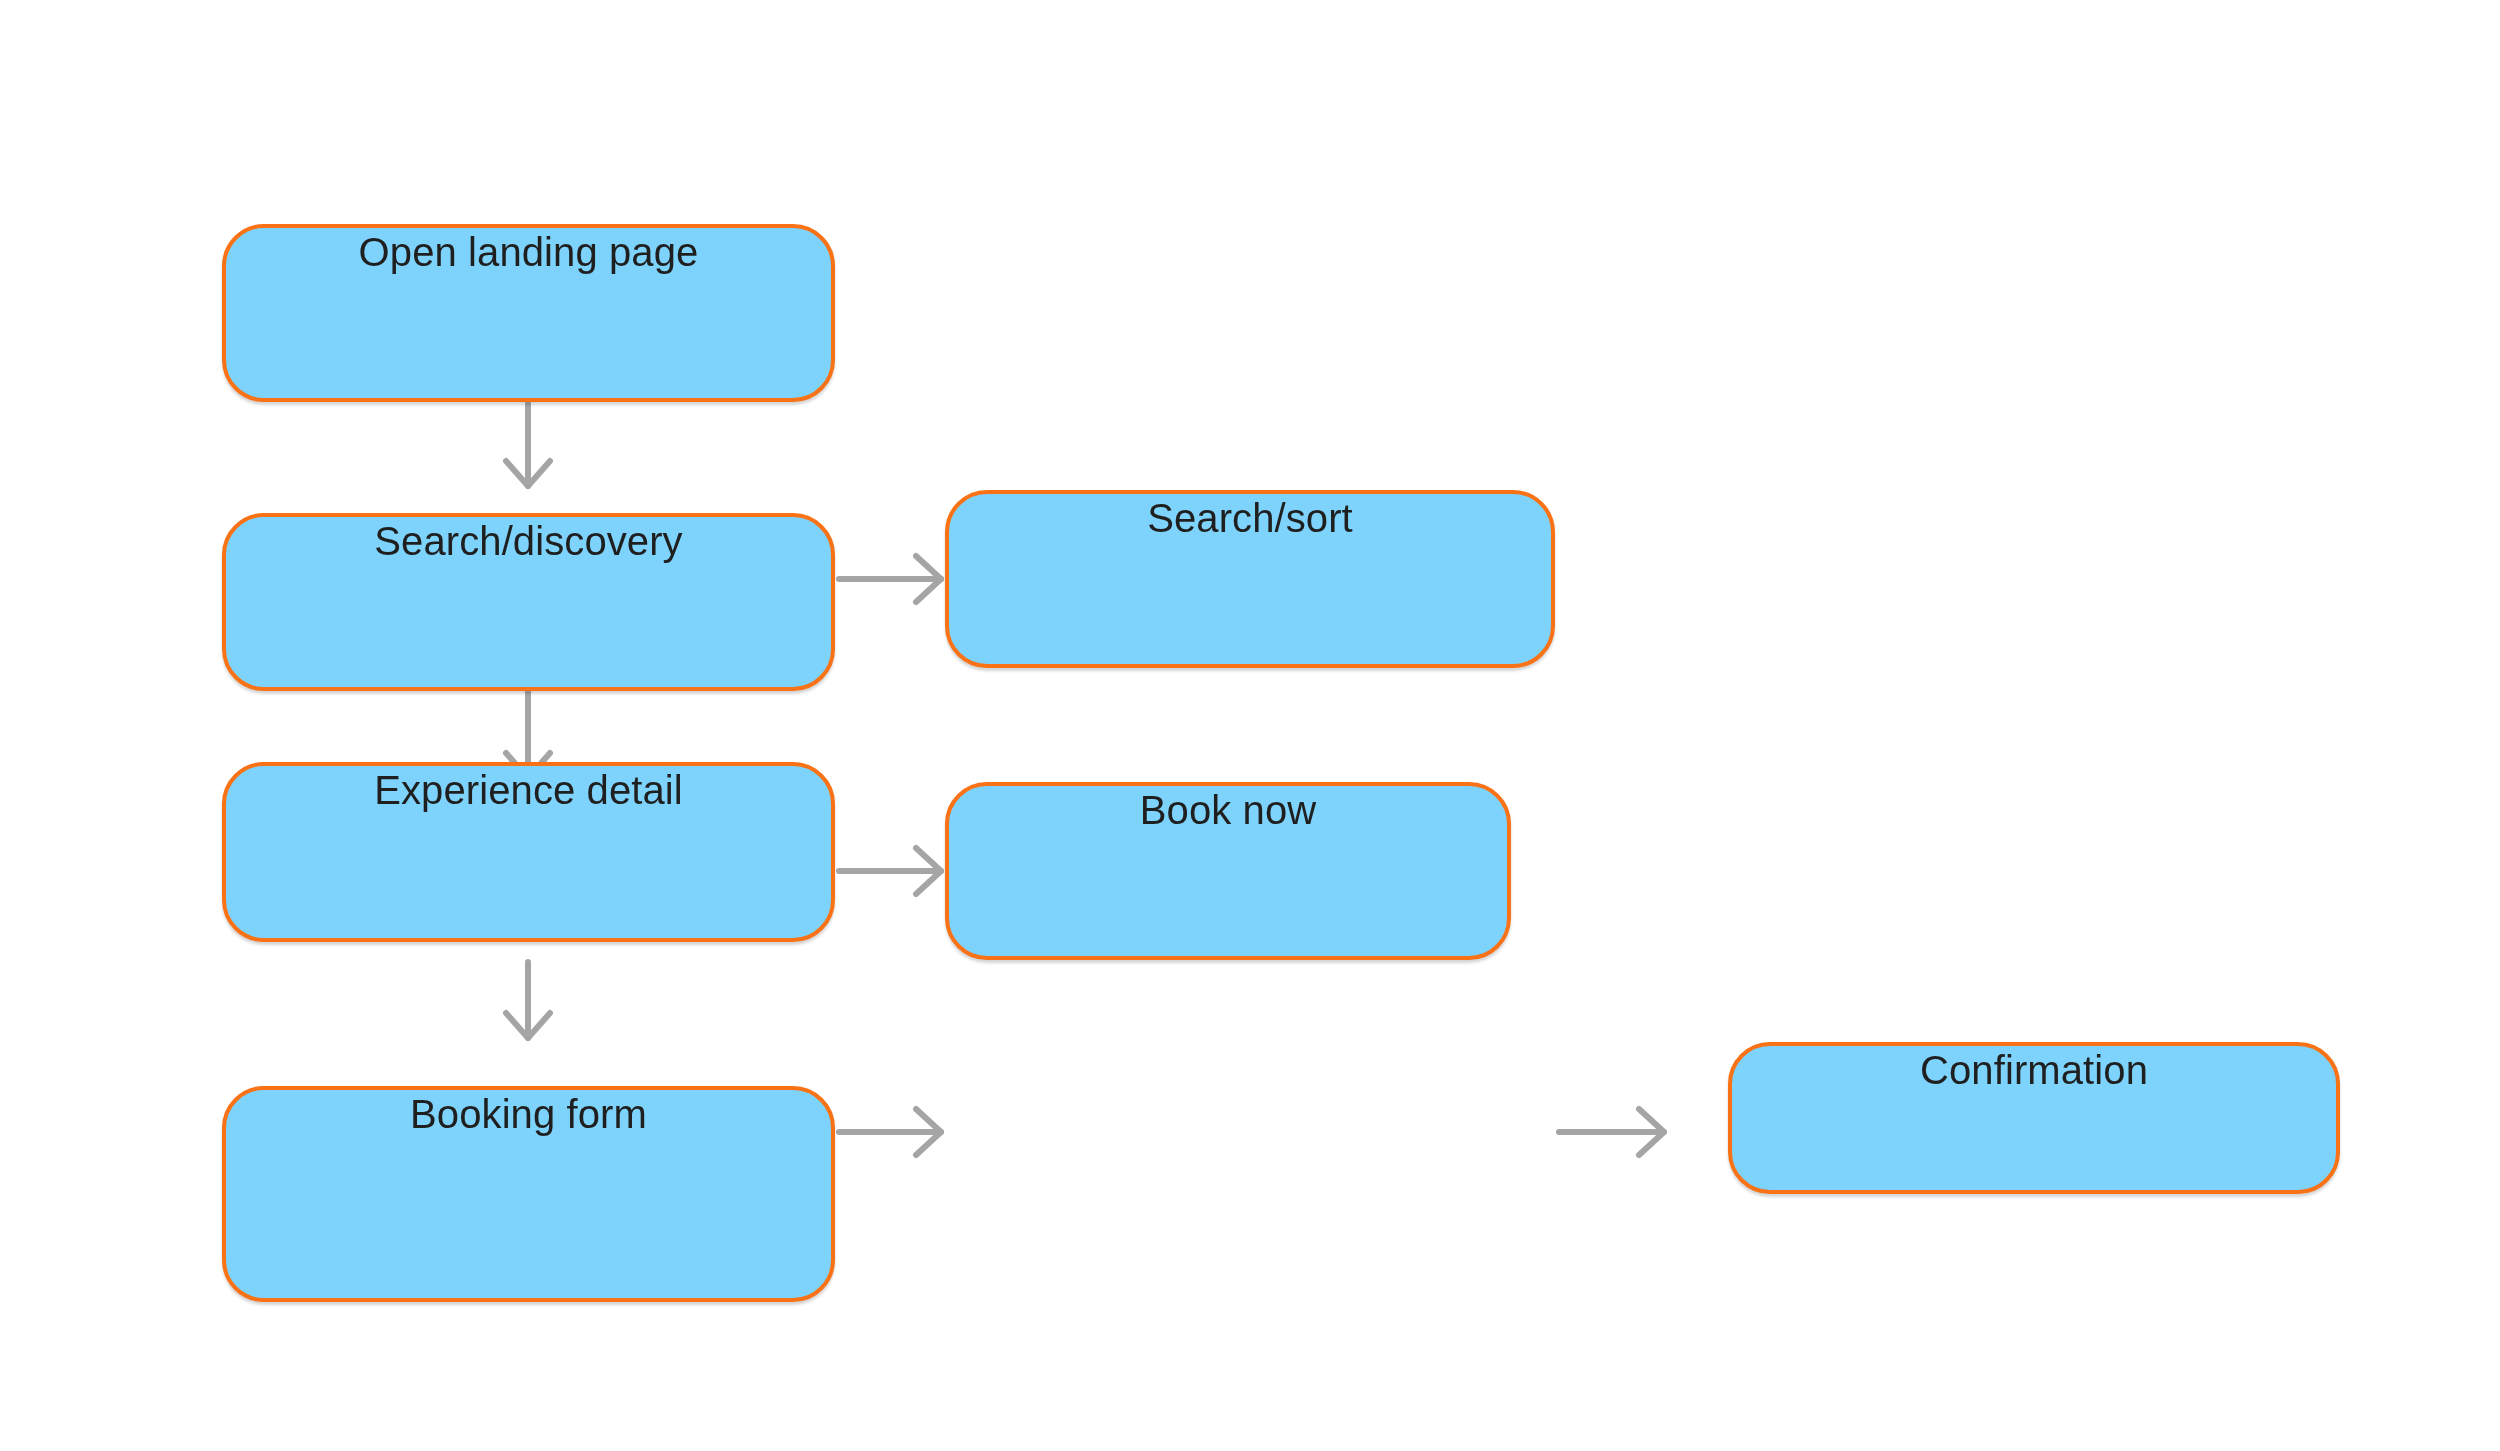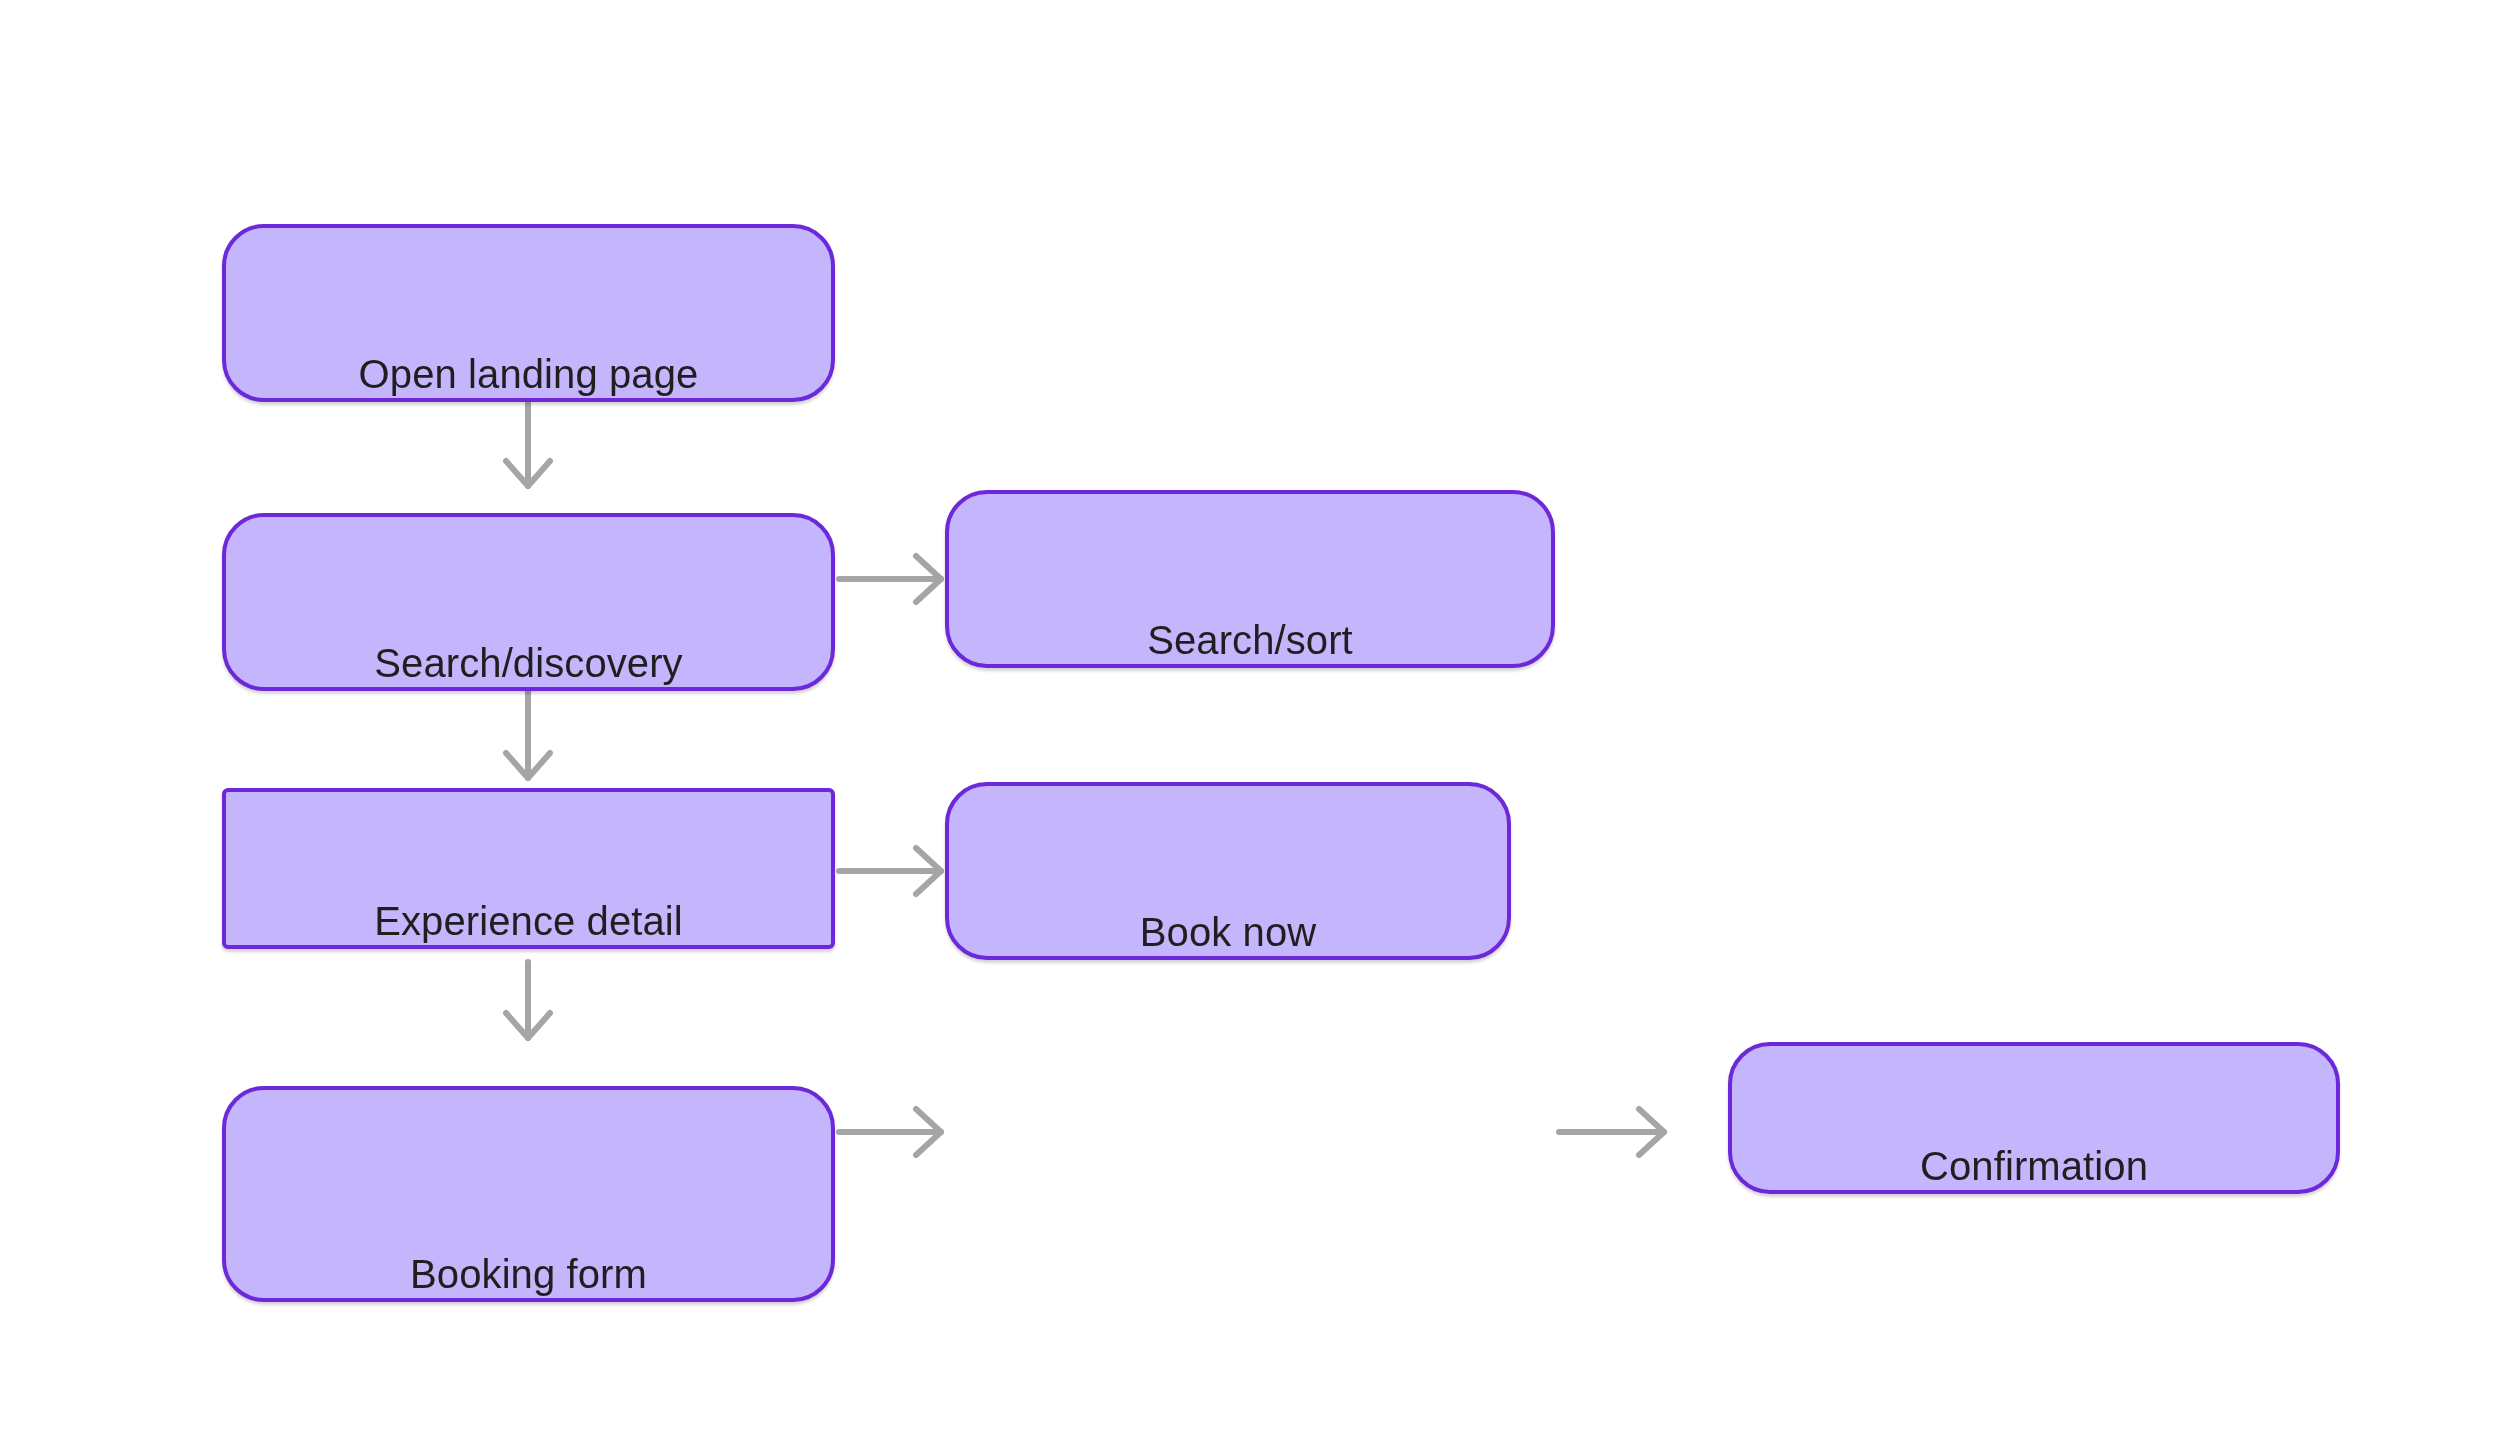--- a/index.html
+++ b/index.html
@@ -31,25 +31,25 @@
     position: absolute;
     left: 0;
     top: 0;
     width: 2500px;
     height: 1451px;
     z-index: 2;
   }
   .node {
     position: absolute;
     box-sizing: border-box;
-    background: #c4b5fd;
-    border: 4px solid #6d28d9;
+    background: #7dd3fc;
+    border: 4px solid #f97316;
     border-radius: 42px;
     display: flex;
-    align-items: flex-end;
+    align-items: flex-start;
     justify-content: center;
     box-shadow: 0 3px 3px rgba(0, 0, 0, 0.17);
   }
   .node-label {
     font-family: "Liberation Sans", sans-serif;
     font-size: 40px;
     font-weight: 400;
     color: #1f1f1f;
     line-height: 1.2;
     letter-spacing: 0.1px;
@@ -110,21 +110,21 @@
     </div>
 
     <div class="node" style="left:222px; top:490px; width:613px; height:178px;margin-top:23px;">
       <span class="node-label">Search/discovery</span>
     </div>
 
     <div class="node" style="left:945px; top:490px; width:610px; height:178px;">
       <span class="node-label">Search/sort</span>
     </div>
 
-    <div class="node" style="left:222px; top:788px; width:613px; height:161px;border-radius:6px;">
+    <div class="node" style="left:222px; top:762px; width:613px; height:180px;">
       <span class="node-label">Experience detail</span>
     </div>
 
     <div class="node" style="left:945px; top:782px; width:566px; height:178px;">
       <span class="node-label">Book now</span>
     </div>
 
     <div class="node" style="left:222px; top:1042px; width:613px; height:216px;margin-top:44px;">
       <span class="node-label">Booking form</span>
     </div>

